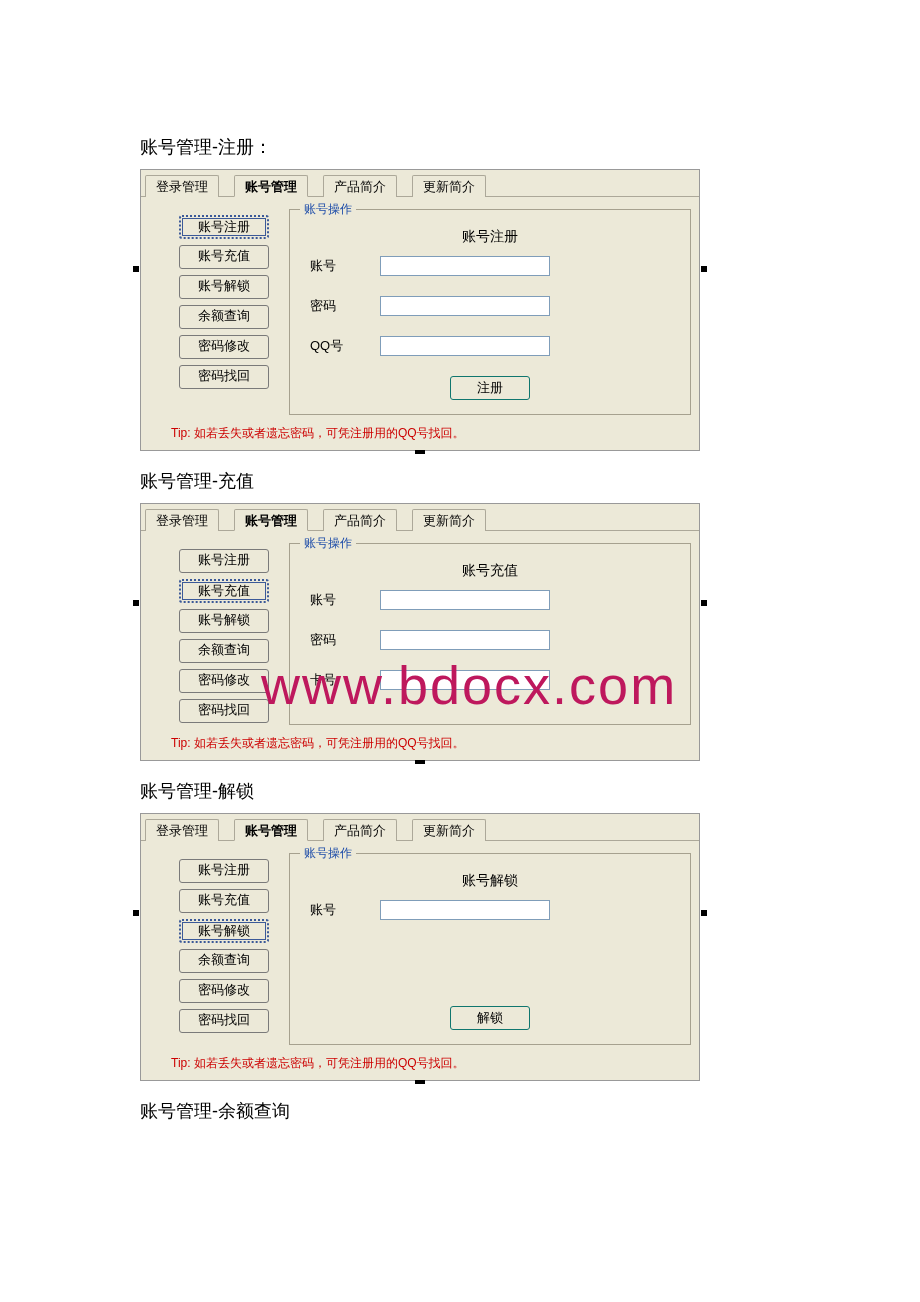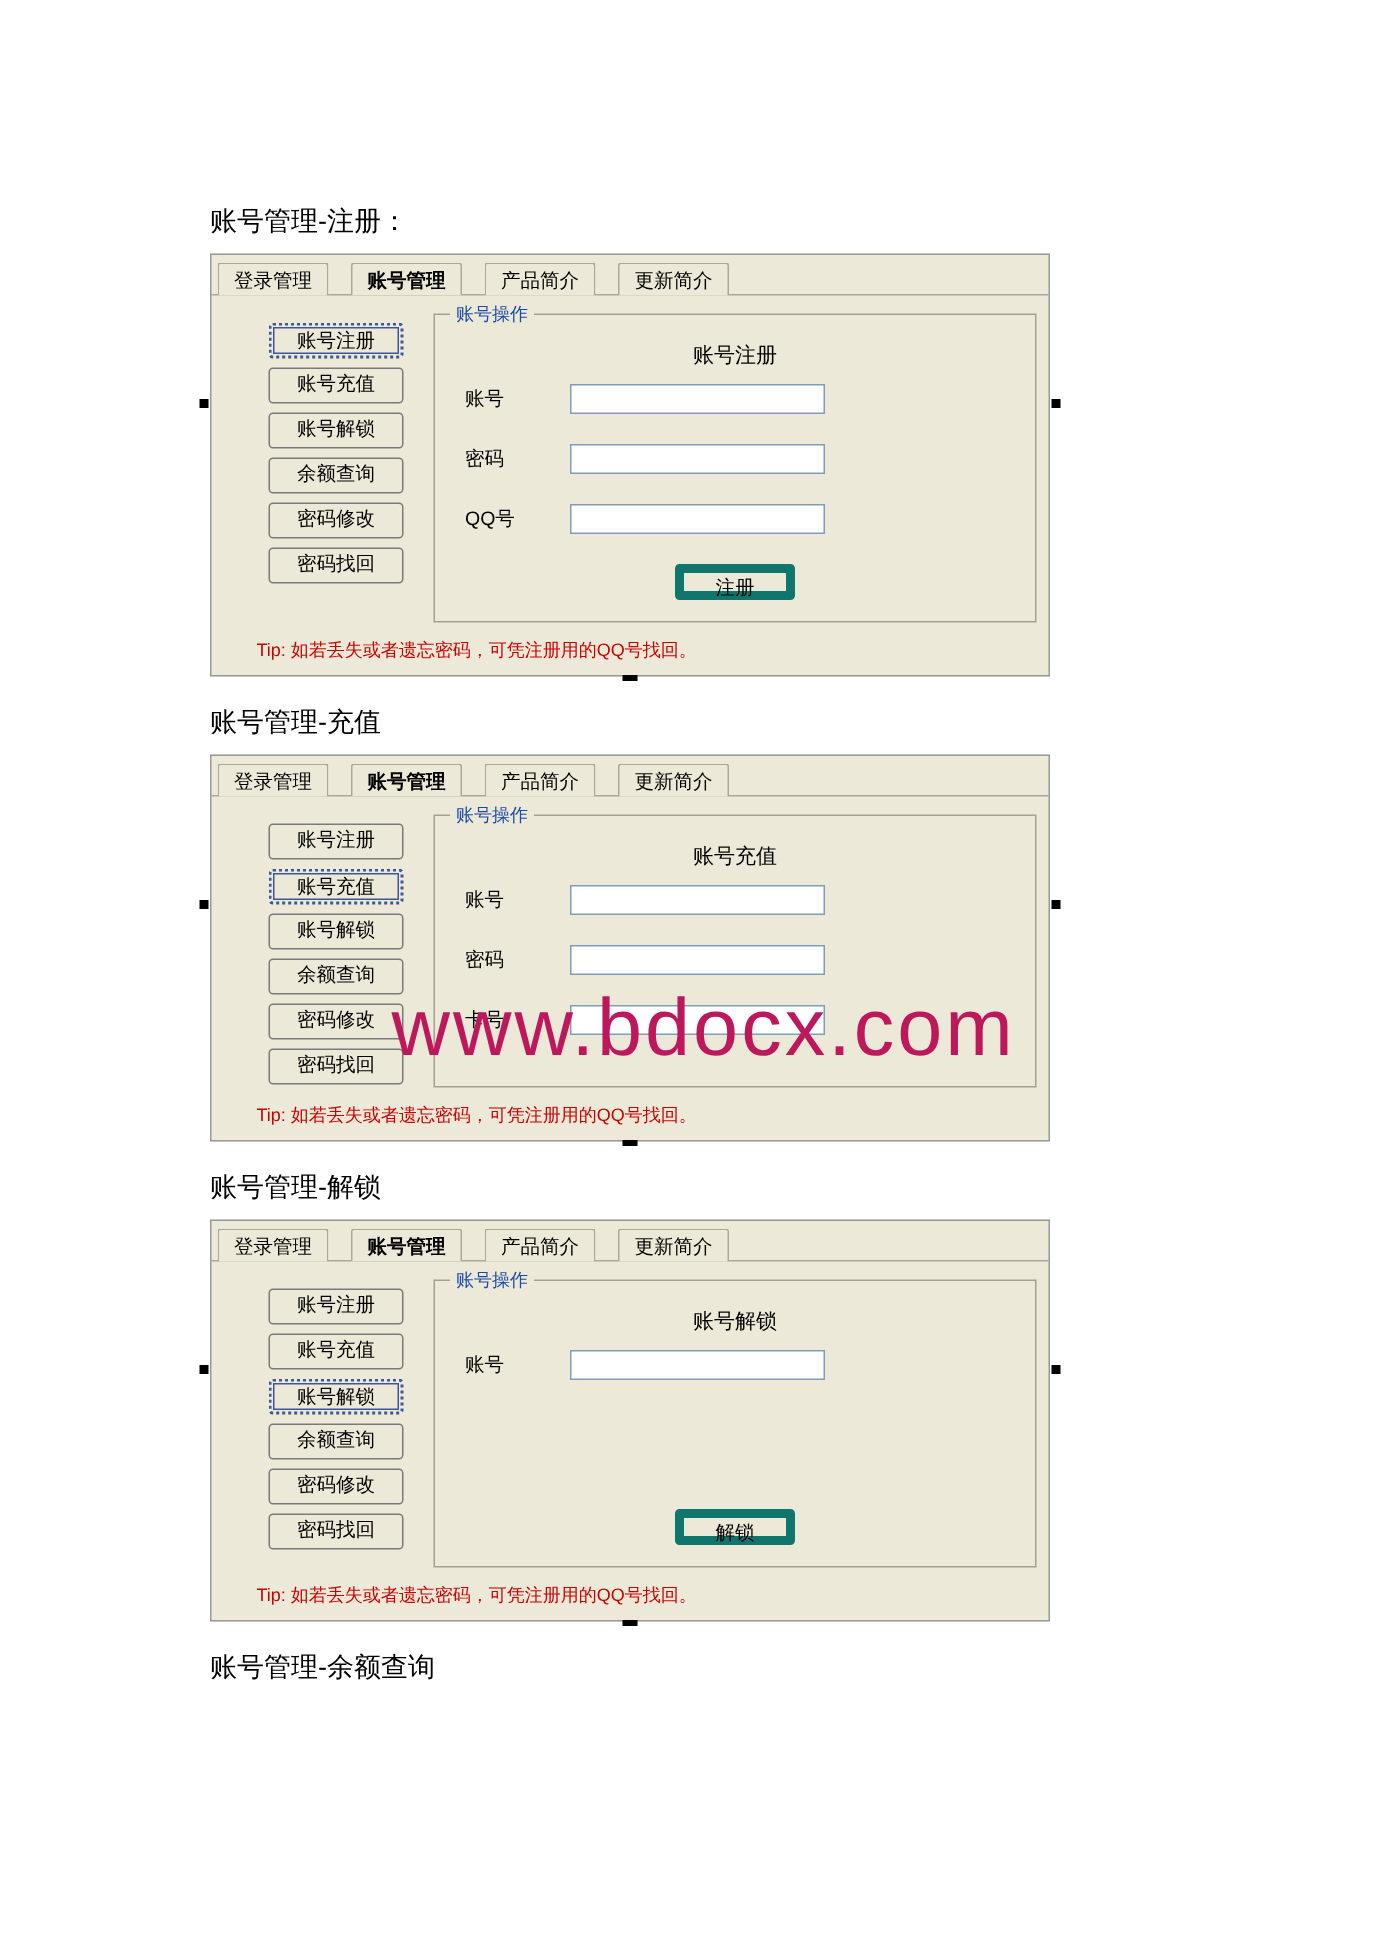--- a/index.html
+++ b/index.html
@@ -122,21 +122,21 @@
     padding: 0 4px;
   }
   .submit-row {
     text-align: center;
     margin-top: 10px;
   }
   .submit-btn {
     width: 80px;
     height: 24px;
     background: #ece9d8;
-    border: 6px solid #0f766e;
+    border: 1px solid #0f766e;
     border-radius: 3px;
     font-size: 13px;
     cursor: pointer;
   }
   .tip-row {
     padding: 4px 30px 8px 30px;
     font-size: 12px;
     color: #c00;
   }
   .watermark {

